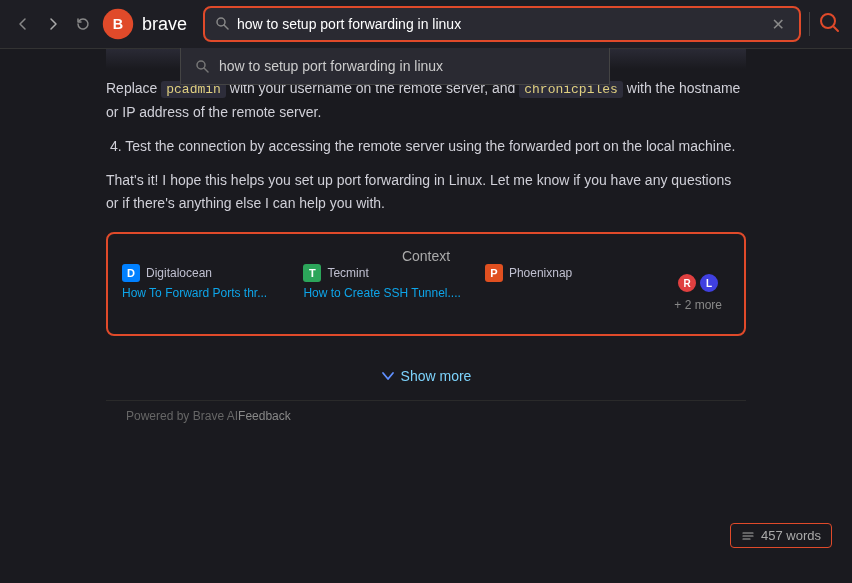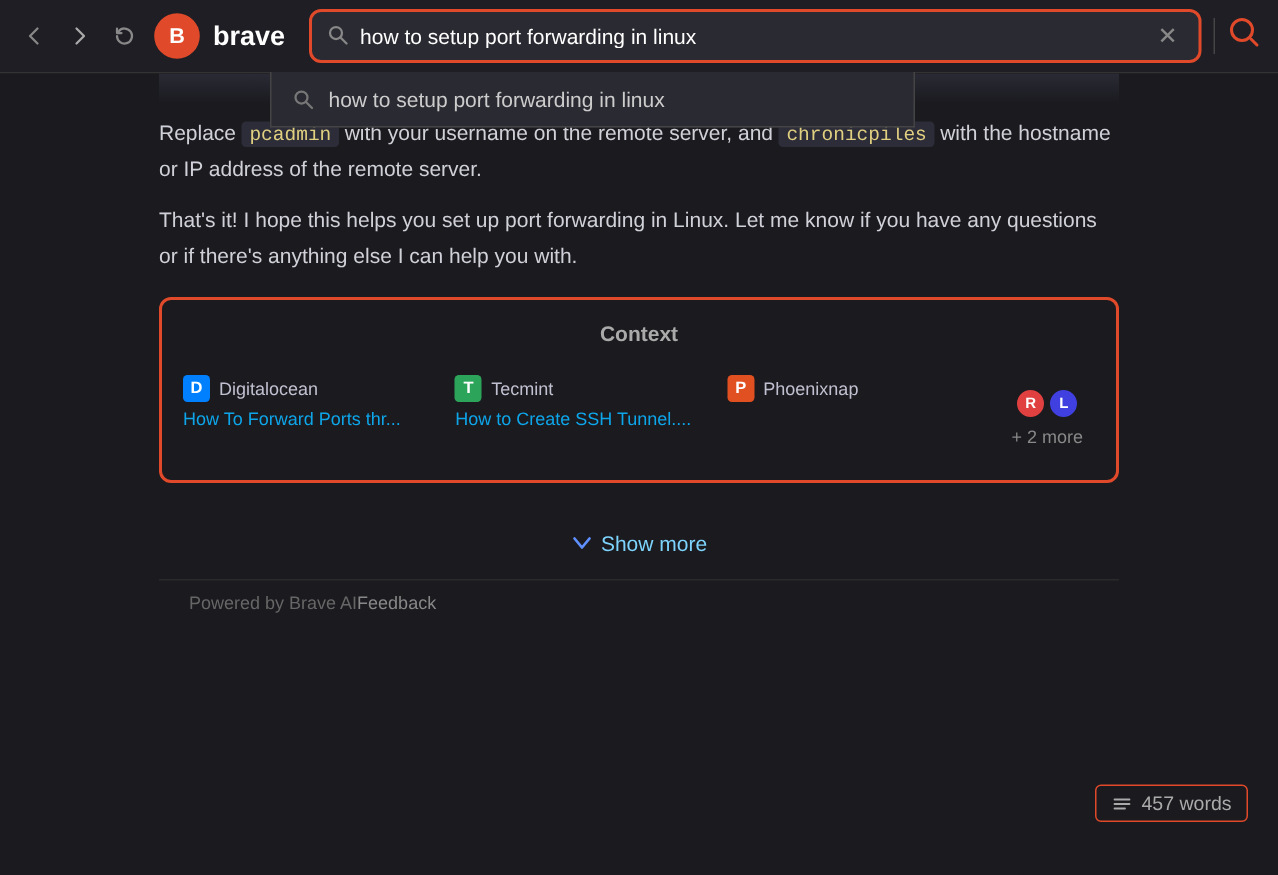--- a/index.html
+++ b/index.html
@@ -51,21 +51,21 @@
     }
 
     .brave-lion {
       width: 32px;
       height: 32px;
     }
 
     .brave-text {
       color: #fff;
       font-size: 18px;
-      font-weight: 700;
+      font-weight: 400;
     }
 
     .address-bar-container {
       flex: 1;
       display: flex;
       align-items: center;
       background: #2a2a32;
       border: 2px solid #e04a2a;
       border-radius: 8px;
       padding: 0 10px;
@@ -181,22 +181,21 @@
       border: 2px solid #e04a2a;
       border-radius: 8px;
       padding: 14px;
       margin: 16px 0;
     }
 
     .context-title {
       text-align: center;
       font-size: 14px;
       color: #aaa;
-      margin-bottom: 20px;
-      font-weight: bold;
+      margin-bottom: 0;
     }
 
     .context-sources {
       display: flex;
       gap: 12px;
       align-items: flex-start;
     }
 
     .source-card {
       flex: 1;
@@ -388,20 +387,21 @@
   <div class="content-area">
     <div class="top-fade"></div>
 
     <div class="answer-text">
       <p>
         Replace <span class="code-inline">pcadmin</span> 
         with your username on the remote server, and 
         <span class="code-inline">chronicpiles</span> 
         with the hostname or IP address of the remote server.
       </p>
+      <p class="numbered-item">4. Test the connection by accessing the remote server using the forwarded port on the local machine.</p>
       <p>That's it! I hope this helps you set up port forwarding in Linux. Let me know if you have any questions or if there's anything else I can help you with.</p>
     </div>
 
     <div class="context-box">
       <div class="context-title">Context</div>
       <div class="context-sources">
 
         <div class="source-card">
           <div class="source-header">
             <div class="source-logo logo-do">D</div>

